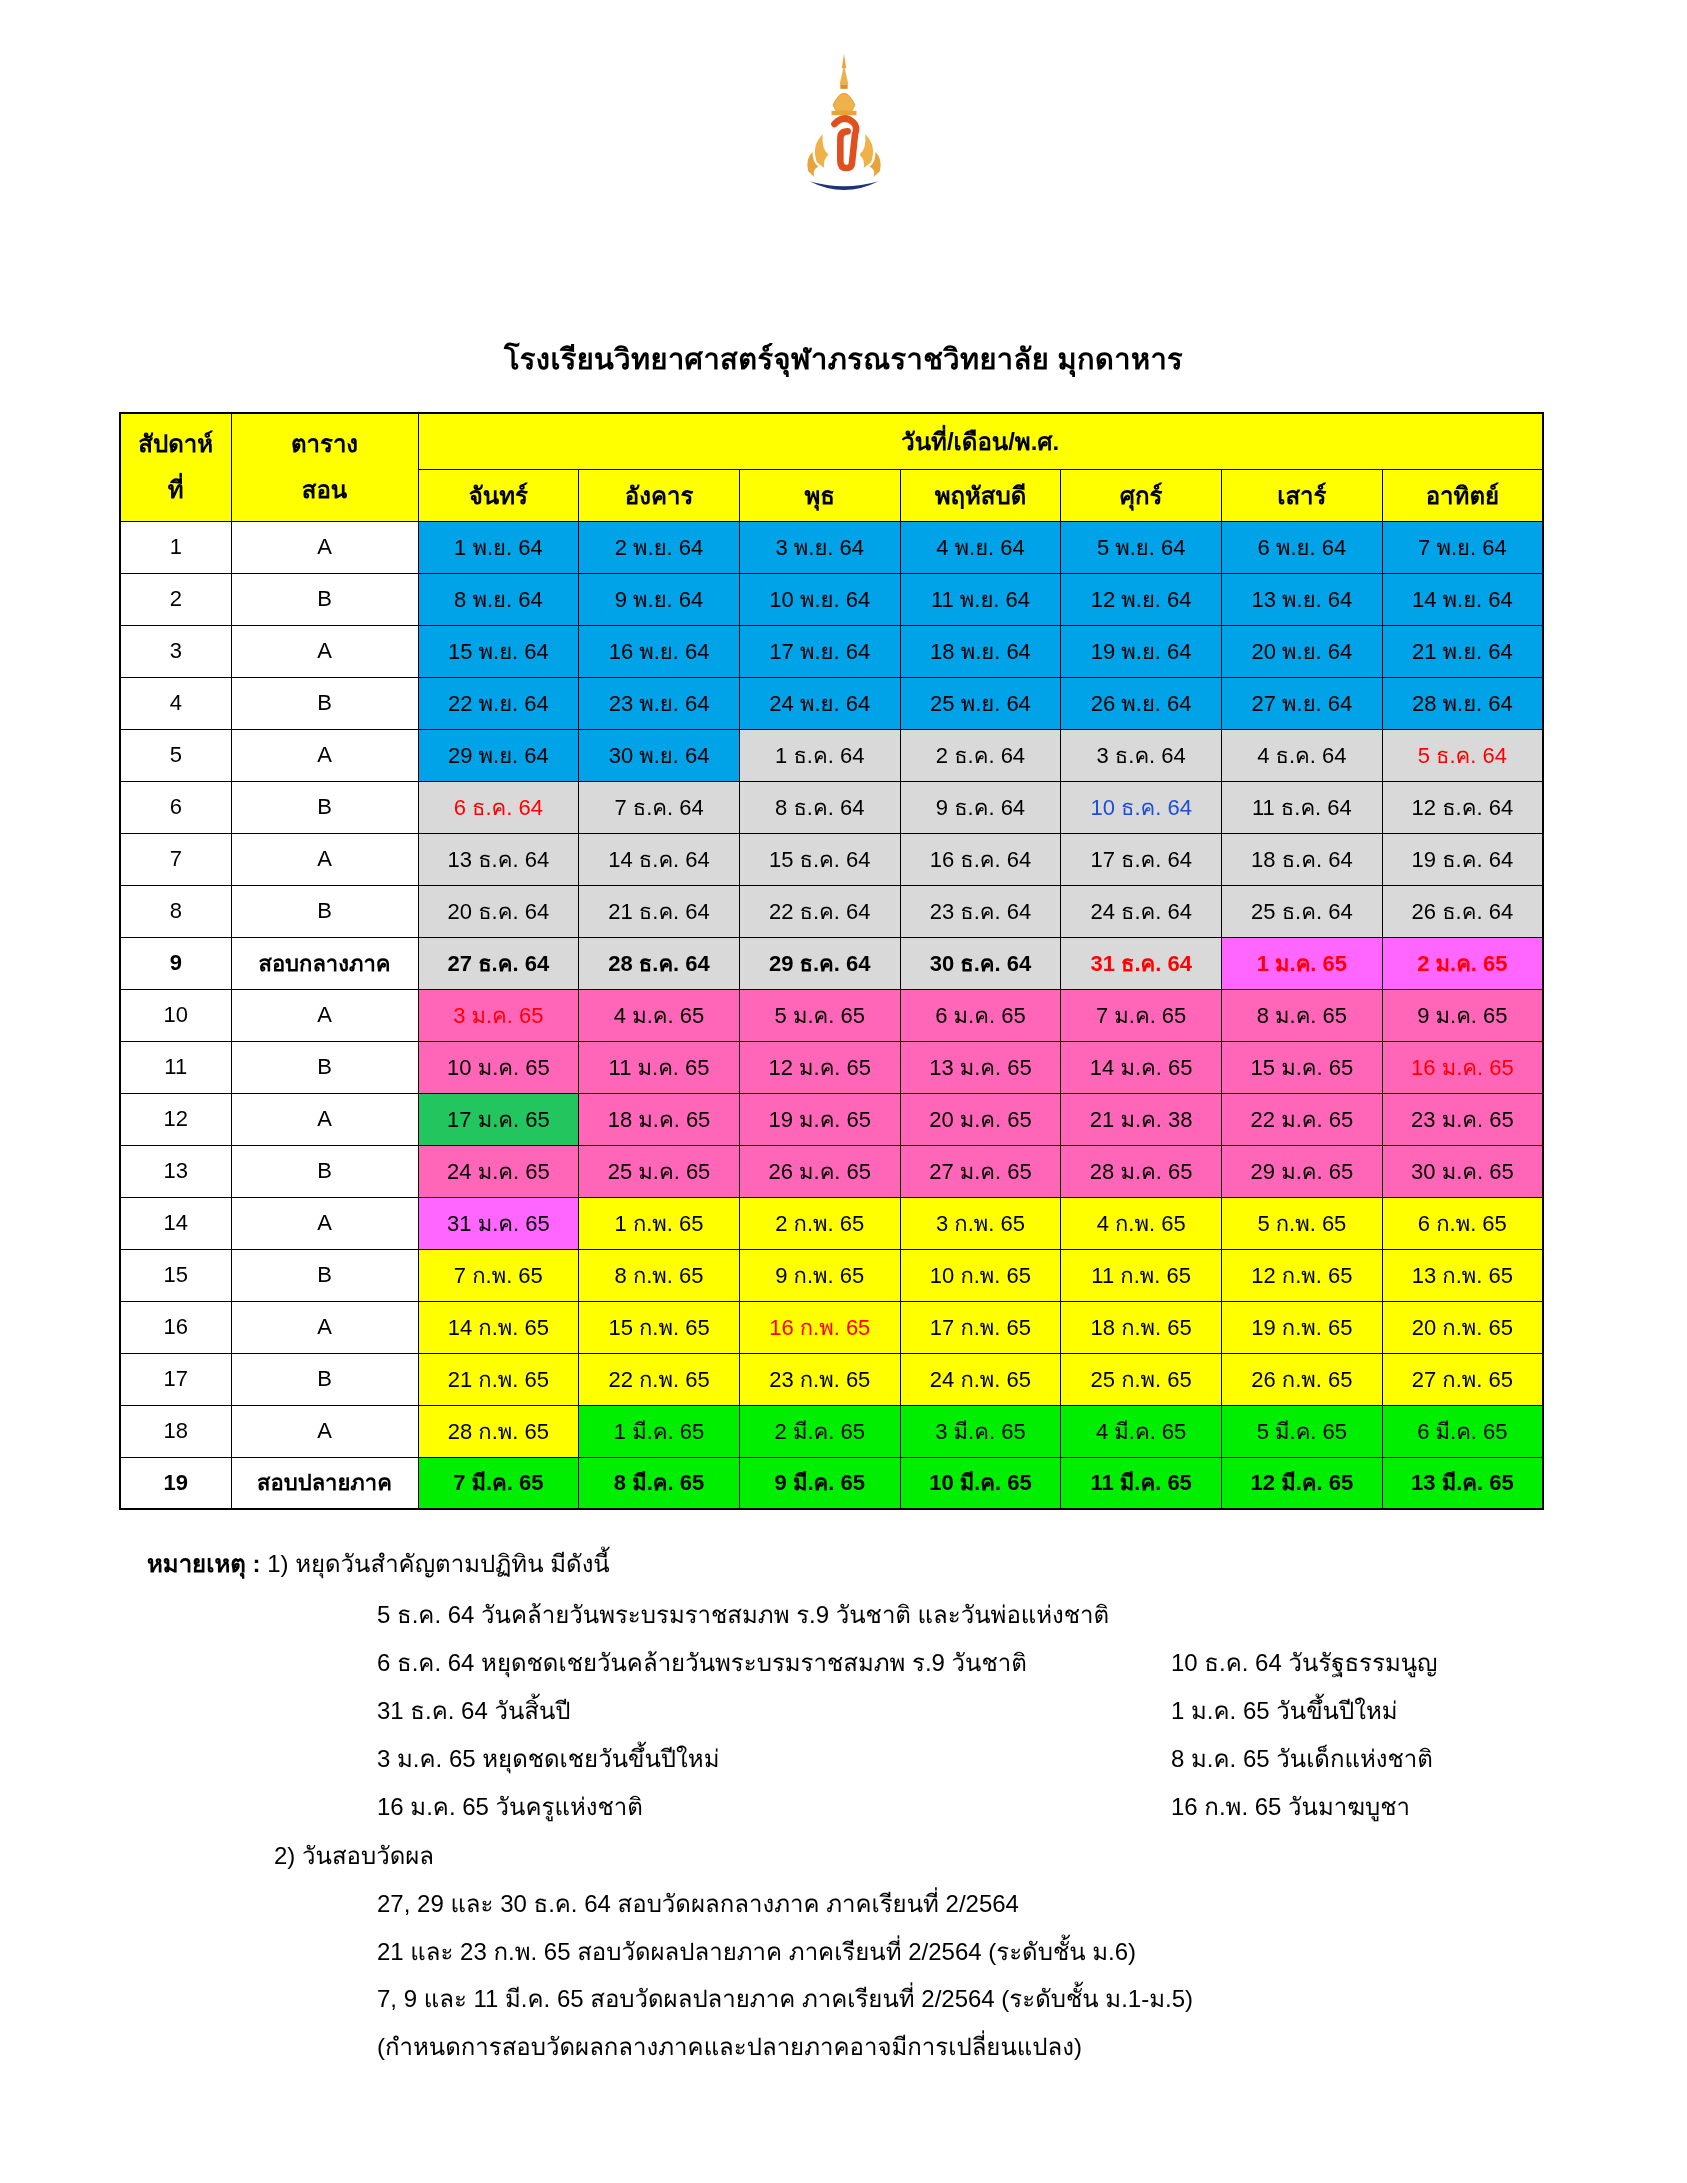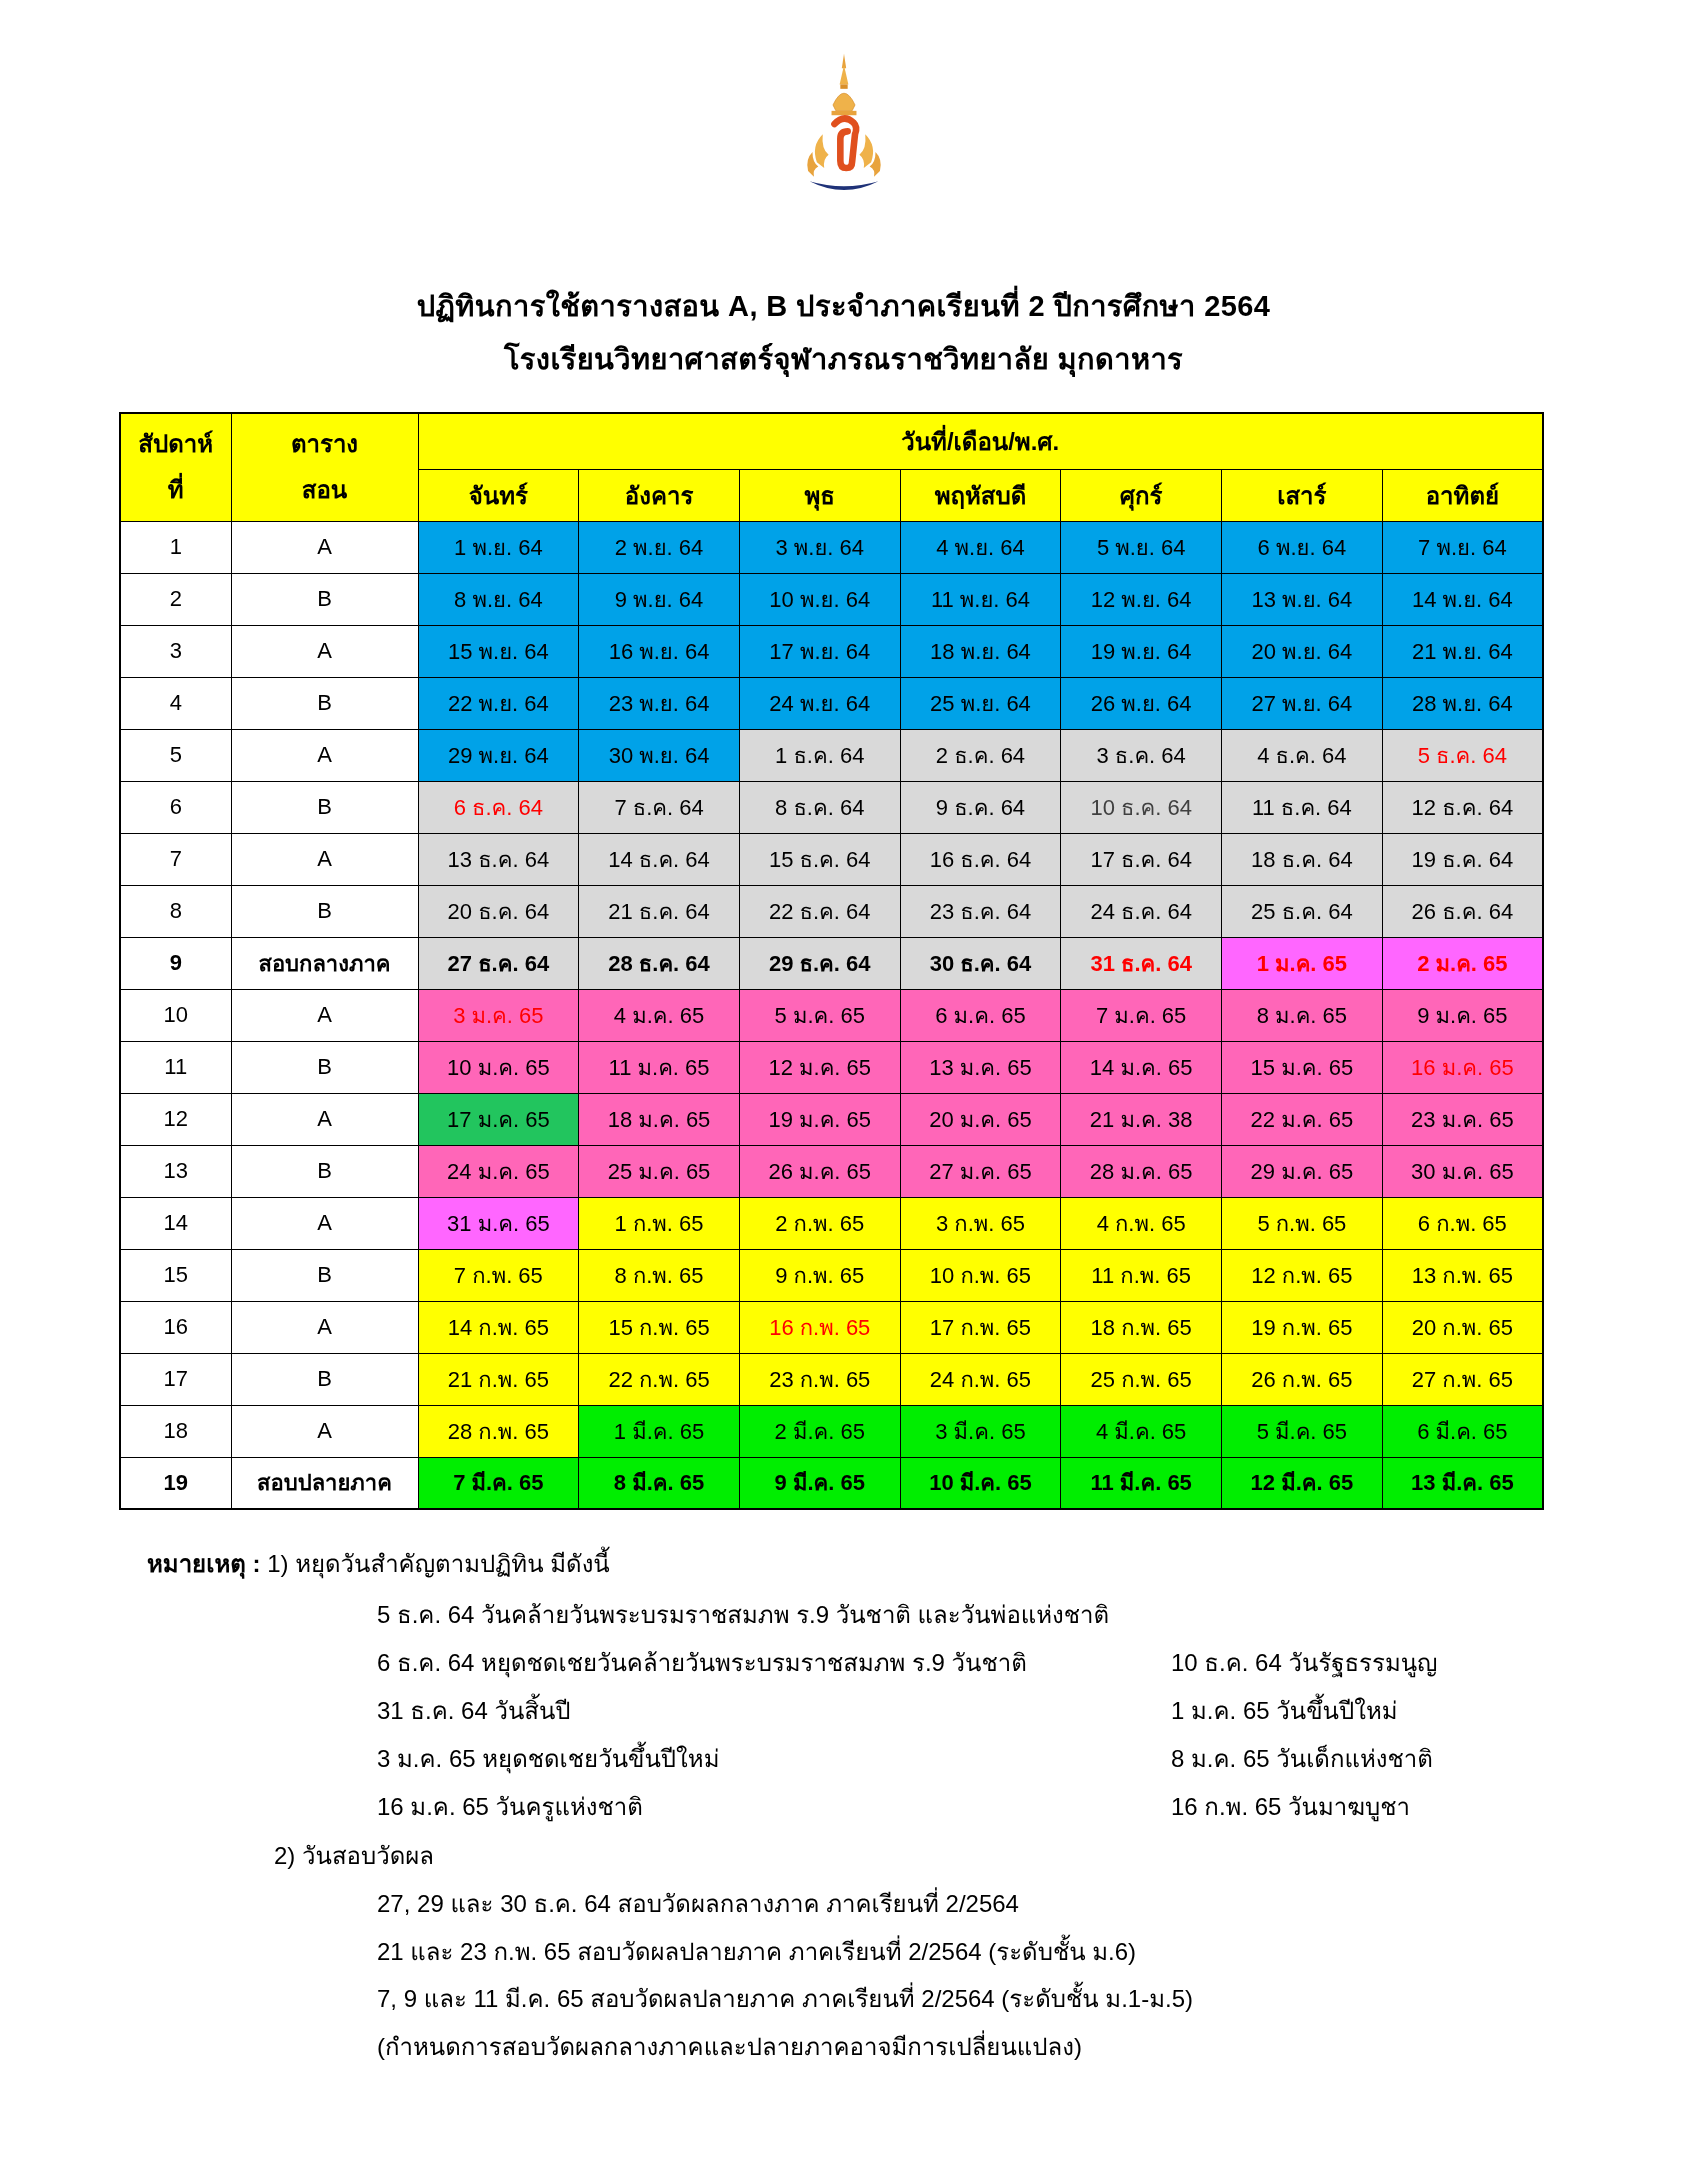--- a/index.html
+++ b/index.html
@@ -73,21 +73,20 @@
 
       <path d="M38 150 Q30 128 46 112 Q44 132 54 140 Q46 146 48 158 Z" fill="#EFB24A"></path>
       <path d="M112 150 Q120 128 104 112 Q106 132 96 140 Q104 146 102 158 Z" fill="#EFB24A"></path>
       <path d="M26 162 Q22 146 32 136 Q32 150 40 156 Q32 160 34 170 Z" fill="#E8A33D"></path>
       <path d="M124 162 Q128 146 118 136 Q118 150 110 156 Q118 160 116 170 Z" fill="#E8A33D"></path>
 
       <path d="M28 176 Q75 200 122 176 Q75 190 28 176 Z" fill="#1F3278"></path>
     </svg>
   </div>
 
-  <div class="title t1">ปฏิทินการใช้ตารางสอน A, B ประจำภาคเรียนที่ 2 ปีการศึกษา 2564</div>
   <div class="title t2">โรงเรียนวิทยาศาสตร์จุฬาภรณราชวิทยาลัย มุกดาหาร</div>
 
   <table class="cal">
     <colgroup>
       <col style="width:111px">
       <col style="width:187px">
       <col>
         <col>
         <col>
         <col>
@@ -173,21 +172,21 @@
           <td class="date" style="background: rgb(217, 217, 217);">4 ธ.ค. 64</td>
           <td class="date" style="background: rgb(217, 217, 217); color: rgb(255, 0, 0);">5 ธ.ค. 64</td>
         </tr>
         <tr>
           <td class="wk">6</td>
           <td class="sched">B</td>
           <td class="date" style="background: rgb(217, 217, 217); color: rgb(255, 0, 0);">6 ธ.ค. 64</td>
           <td class="date" style="background: rgb(217, 217, 217);">7 ธ.ค. 64</td>
           <td class="date" style="background: rgb(217, 217, 217);">8 ธ.ค. 64</td>
           <td class="date" style="background: rgb(217, 217, 217);">9 ธ.ค. 64</td>
-          <td class="date" style="background: rgb(217, 217, 217); color: #404040;">10 ธ.ค. 64</td>
+          <td class="date" style="background: rgb(217, 217, 217); color: #1d4ed8;">10 ธ.ค. 64</td>
           <td class="date" style="background: rgb(217, 217, 217);">11 ธ.ค. 64</td>
           <td class="date" style="background: rgb(217, 217, 217);">12 ธ.ค. 64</td>
         </tr>
         <tr>
           <td class="wk">7</td>
           <td class="sched">A</td>
           <td class="date" style="background: rgb(217, 217, 217);">13 ธ.ค. 64</td>
           <td class="date" style="background: rgb(217, 217, 217);">14 ธ.ค. 64</td>
           <td class="date" style="background: rgb(217, 217, 217);">15 ธ.ค. 64</td>
           <td class="date" style="background: rgb(217, 217, 217);">16 ธ.ค. 64</td>

